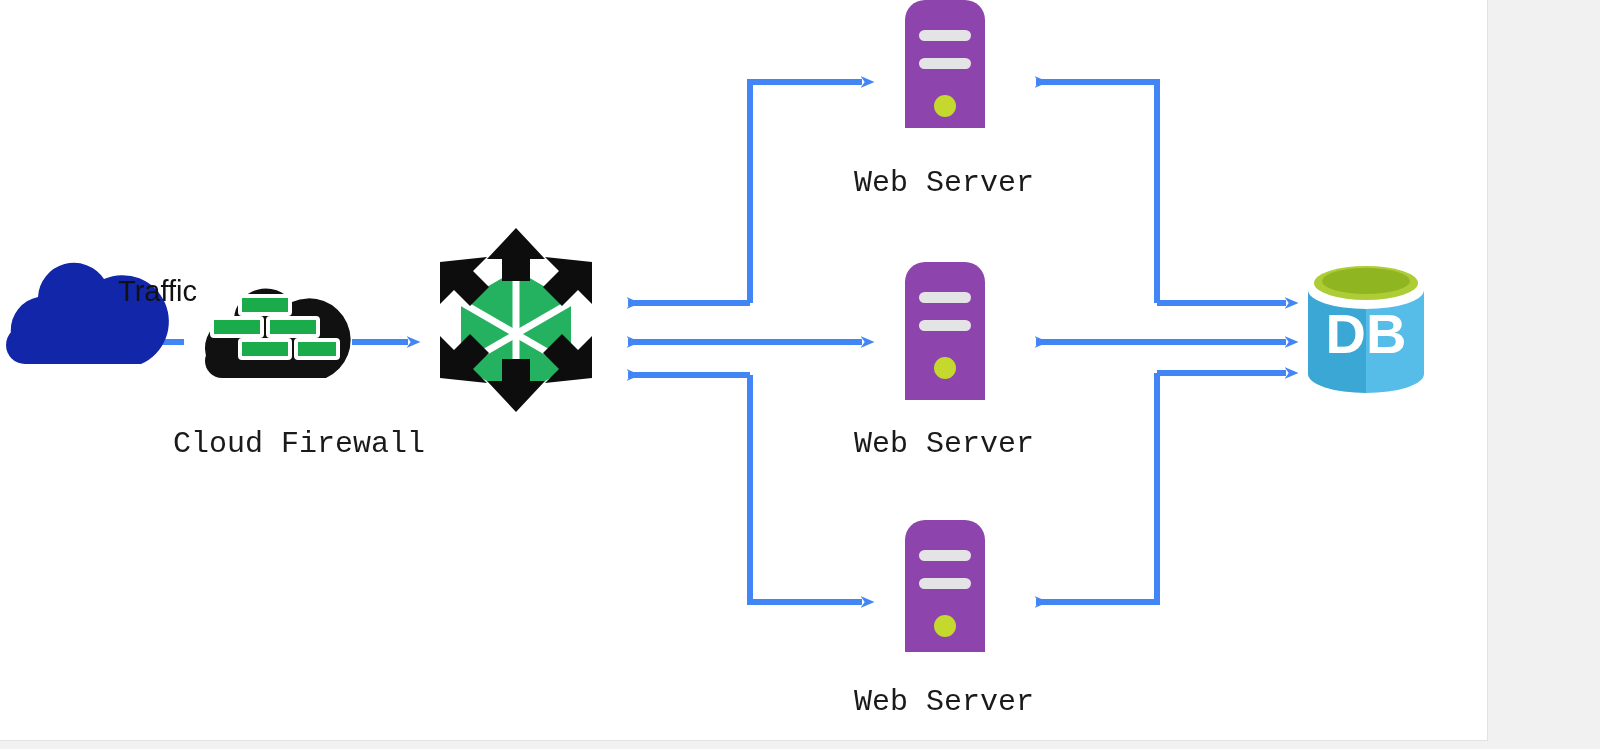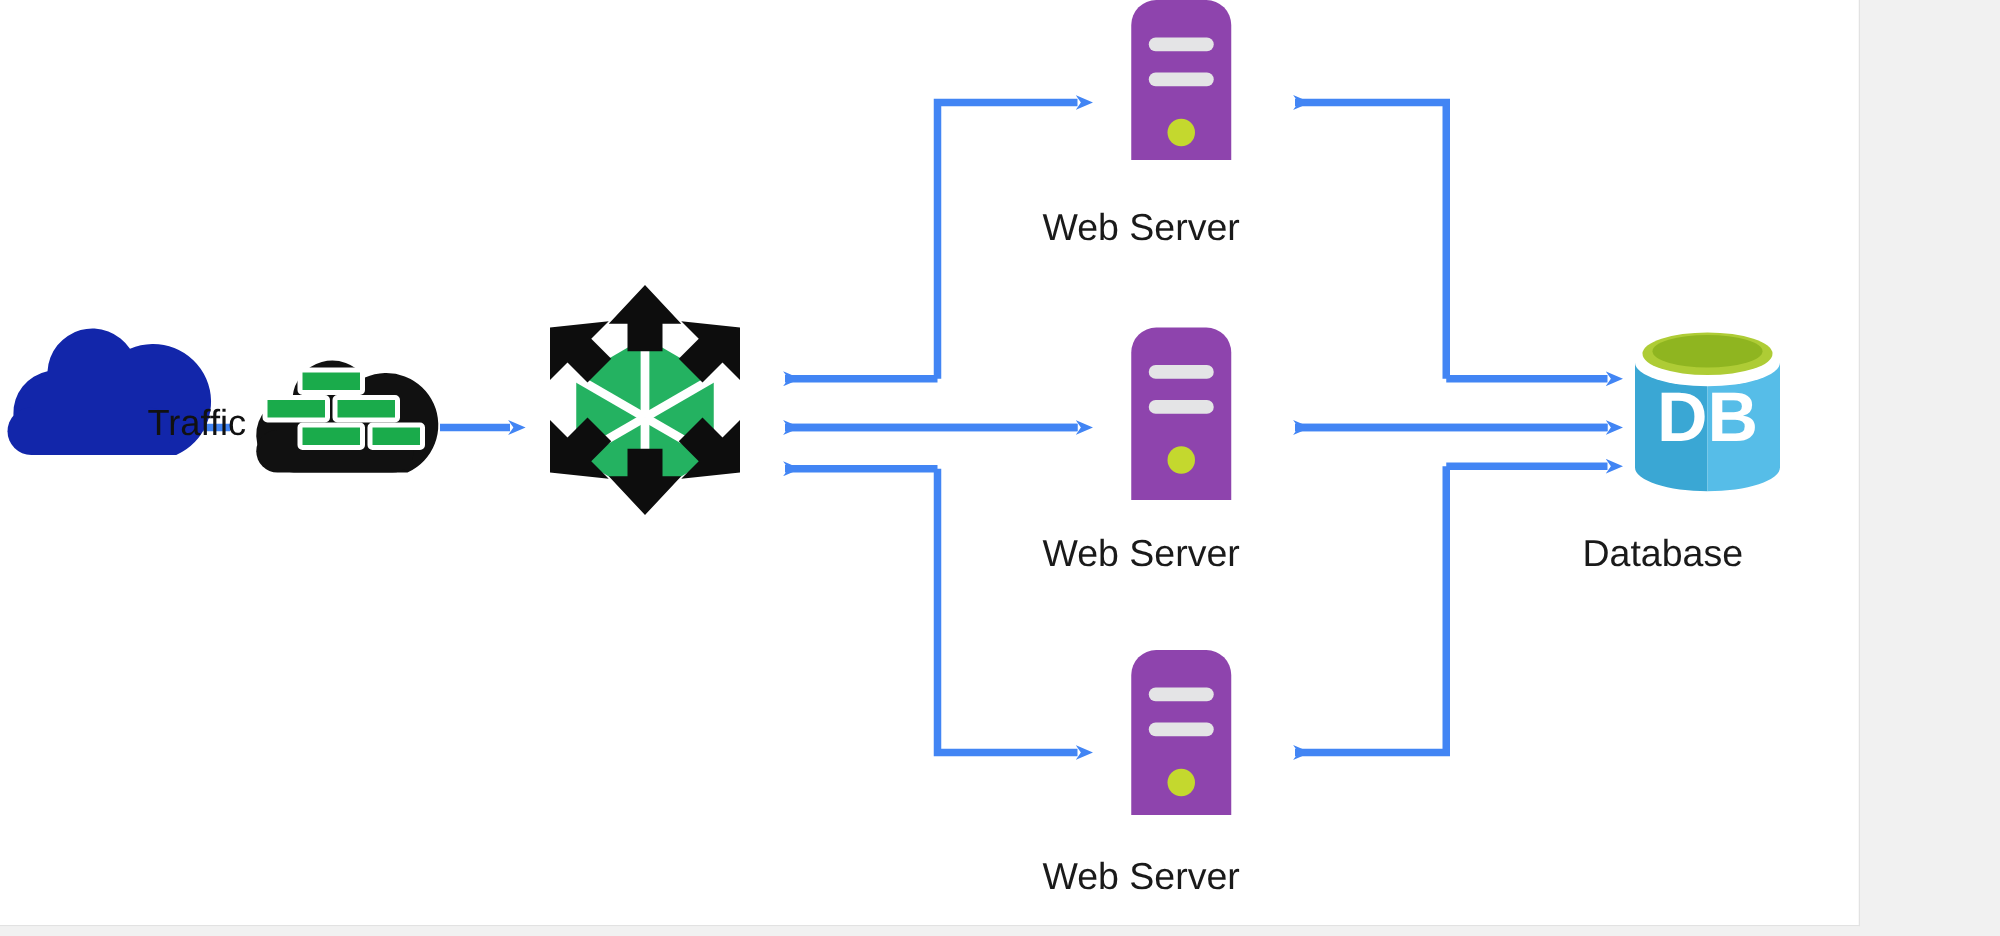--- a/index.html
+++ b/index.html
@@ -29,24 +29,25 @@
     overflow: hidden;
   }
   #diagram-svg {
     position: absolute;
     left: 0;
     top: 0;
   }
   .node-label {
     position: absolute;
     color: #1a1a1a;
-    font-family: Liberation Sans, sans-serif;
+    font-family: Liberation Mono, monospace;
     font-size: 30px;
     line-height: 34px;
     white-space: nowrap;
+    text-align: center;
     letter-spacing: 0px;
   }
   .edge-label {
     position: absolute;
     color: #111111;
     font-family: "Liberation Sans", sans-serif;
     font-size: 29px;
     line-height: 32px;
     white-space: nowrap;
   }
@@ -167,26 +168,26 @@
         <path d="M1424,290 v84 a58,19 0 0 1 -58,19 v-122 a58,19 0 0 0 58,19 Z" fill="#56bde8"></path>
 
         <ellipse cx="1366" cy="290" rx="58" ry="19" fill="#ffffff"></ellipse>
 
         <ellipse cx="1366" cy="283" rx="52" ry="17" fill="#aecc35"></ellipse>
         <ellipse cx="1366" cy="281" rx="44" ry="13" fill="#8fb520"></ellipse>
         <text x="1366" y="353" fill="#ffffff" font-family="Liberation Sans, sans-serif" font-size="56" font-weight="bold" text-anchor="middle">DB</text>
       </g>
     </svg>
 
-    <div class="edge-label" style="left:118px; top:275px;margin-top:48px;">Traffic</div>
+    <div class="edge-label" style="left:118px; top:275px;">Traffic</div>
 
+    <div class="node-label" style="left:173px; top:427px; width:200px;">Cloud Firewall</div>
 
 
     <div class="node-label" style="left:834px; top:166px; width:220px;">Web Server</div>
 
     <div class="node-label" style="left:834px; top:427px; width:220px;">Web Server</div>
 
     <div class="node-label" style="left:834px; top:685px; width:220px;">Web Server</div>
 
-    <div class="node-label" style="left:1266px; top:427px; width:200px;">Database</div>
 
   </div>
 </div>
 
 </body></html>

